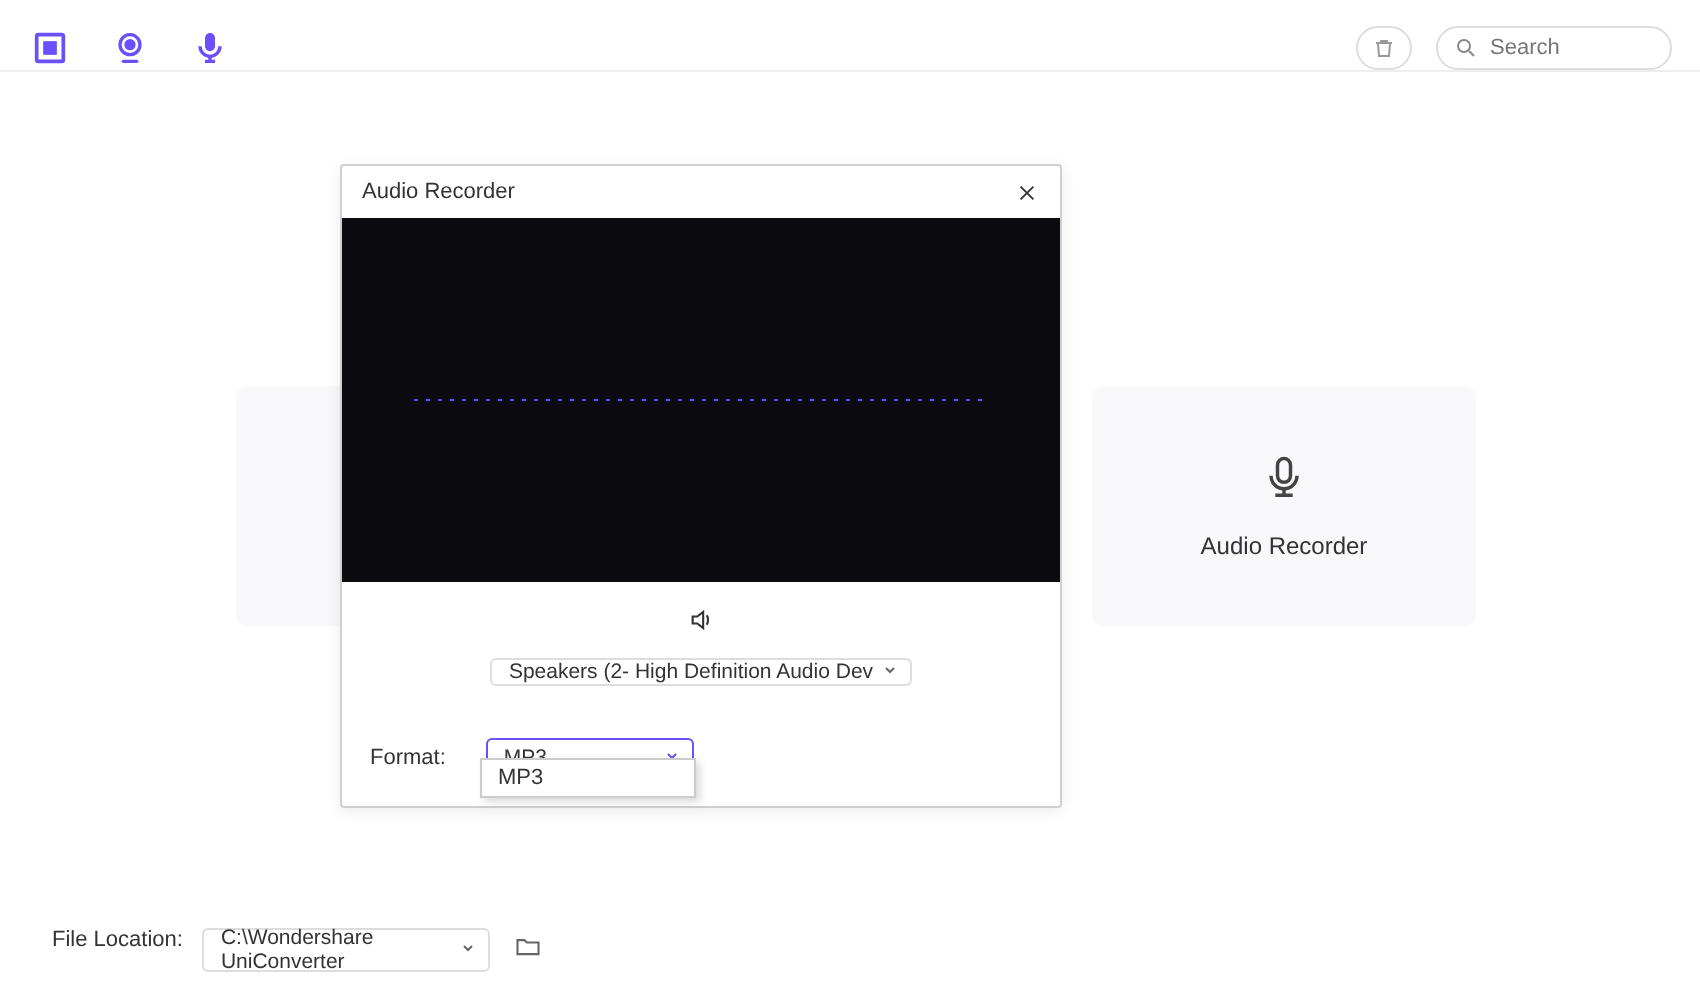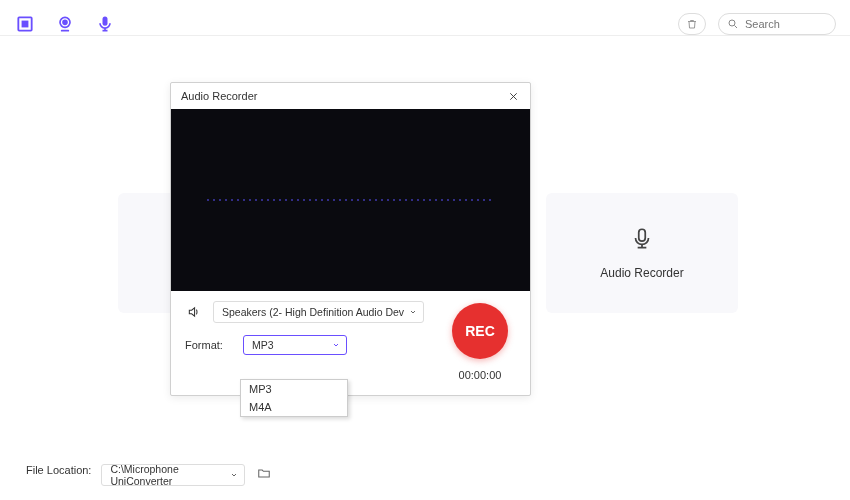--- a/index.html
+++ b/index.html
@@ -22,25 +22,25 @@
 
 .modal { position: absolute; left: 170px; top: 46px; width: 361px; background: #fff; border: 1px solid #d0d0d0; border-radius: 2px; box-shadow: 0 2px 8px rgba(0,0,0,0.08); }
 .modal-header { height: 26px; display: flex; align-items: center; padding: 0 10px; }
 .modal-title { font-size: 11px; color: #333; }
 .modal-close { margin-left: auto; width: 14px; height: 14px; cursor: pointer; display: flex; align-items: center; justify-content: center; }
 .modal-viz { height: 182px; background: #0a0a0f; position: relative; }
 .viz-dots { position: absolute; top: 50%; left: 36px; right: 36px; height: 1px; transform: translateY(-50%); }
 .viz-dots::before { content:""; display:block; width:100%; height:1px; background: repeating-linear-gradient(to right, #5a4fff 0 2px, transparent 2px 6px); }
 .modal-body { padding: 10px 14px 14px 14px; display: flex; gap: 20px; position: relative; }
 .controls-col { flex: 1; display: flex; flex-direction: column; gap: 10px; }
-.ctrl-row { display: flex; align-items: center; gap: 10px; }
+.ctrl-row { display: flex; align-items: center; gap: 10px; flex-direction: column; }
 .ctrl-icon { width: 18px; height: 18px; display:flex; align-items:center; justify-content:center; }
 .ctrl-select { flex: 1; height: 22px; border: 1px solid #ddd; border-radius: 3px; display: flex; align-items: center; padding: 0 18px 0 8px; font-size: 10.5px; color: #333; position: relative; cursor: pointer; background:#fff; }
 .ctrl-select .chev { position: absolute; right: 6px; top: 50%; transform: translateY(-50%); }
-.format-row { display: flex; align-items: center; gap: 20px; margin-top: 2px; }
+.format-row { display: flex; align-items: center; gap: 20px; margin-top: 16px; }
 .format-label { font-size: 11px; color: #333; }
 .format-select { width: 104px; height: 20px; border: 1.5px solid #6a4fff; border-radius: 3px; display: flex; align-items: center; padding: 0 18px 0 8px; font-size: 10.5px; color: #333; position: relative; cursor: pointer; background:#fff; }
 .format-select .chev { position: absolute; right: 6px; top: 50%; transform: translateY(-50%); }
 
 .rec-col { width: 72px; display: flex; flex-direction: column; align-items: center; justify-content: flex-start; gap: 10px; padding-top: 2px; }
 .rec-btn { width: 56px; height: 56px; border-radius: 50%; background: #e6302f; color: #fff; display:flex; align-items:center; justify-content:center; font-size: 14px; font-weight: 600; cursor:pointer; box-shadow: 0 2px 6px rgba(230,48,47,0.35); }
 .rec-time { font-size: 11px; color: #333; }
 
 .dropdown-pop { position: absolute; left: 240px; top: 343px; width: 108px; background: #fff; border: 1px solid #ccc; box-shadow: 2px 2px 4px rgba(0,0,0,0.15); z-index: 20; }
 .dropdown-pop .opt { font-size: 11px; color: #333; padding: 3px 8px; cursor: pointer; }
@@ -139,40 +139,33 @@
         <div class="format-row">
           <div class="format-label">Format:</div>
           <div class="format-select">
             <span>MP3</span>
             <span class="chev"><svg viewBox="0 0 24 24" stroke="#6a4fff" stroke-width="3" fill="none">
                   <path d="M6 9l6 6 6-6"></path>
                 </svg></span>
           </div>
         </div>
       </div>
-      <div class="rec-col">
-        <div class="rec-btn">
-          <span>REC</span>
-        </div>
-        <div class="rec-time">00:00:00</div>
-      </div>
     </div>
   </div>
 
   <div class="dropdown-pop">
     <div class="opt">MP3</div>
-    <div class="opt">M4A</div>
   </div>
 
 </div>
 
 <div class="bottombar">
   <div class="file-loc-label">File Location:</div>
   <div class="file-loc-select">
-    <span>C:\Microphone UniConverter</span>
+    <span>C:\Wondershare UniConverter</span>
     <span class="chev"><svg viewBox="0 0 24 24" stroke="#666" stroke-width="3" fill="none">
           <path d="M6 9l6 6 6-6"></path>
         </svg></span>
   </div>
   <div class="folder-btn small-ico">
     <svg viewBox="0 0 24 24" fill="none" stroke="#666" stroke-width="1.8">
         <path d="M3 7h6l2 2h10v10H3V7z"></path>
       </svg>
   </div>
 </div>

